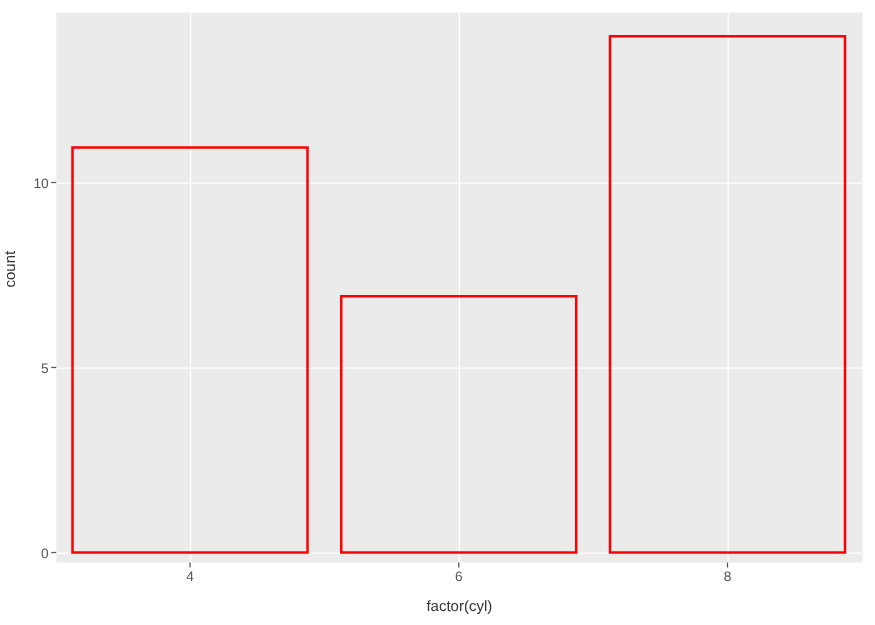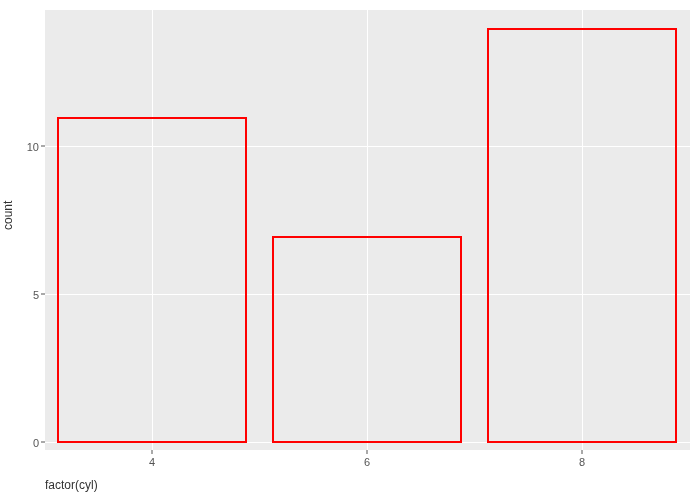--- a/index.html
+++ b/index.html
@@ -91,21 +91,21 @@
       transform: translateY(-50%) rotate(-90deg);
       transform-origin: left center;
     }
     .x-label {
       position: absolute;
       left: 45px;
       width: 645px;
       top: 478px;
       font-size: 12px;
       color: #333;
-      text-align: left;
+      text-align: center;
     }
   </style>
 </head>
 <body>
 
 <div class="chart-container">
 
   <div class="gridline-h" style="bottom: 7px;"></div>
   <div class="gridline-h" style="bottom: 155px;"></div>
   <div class="gridline-h" style="bottom: 303px;"></div>

